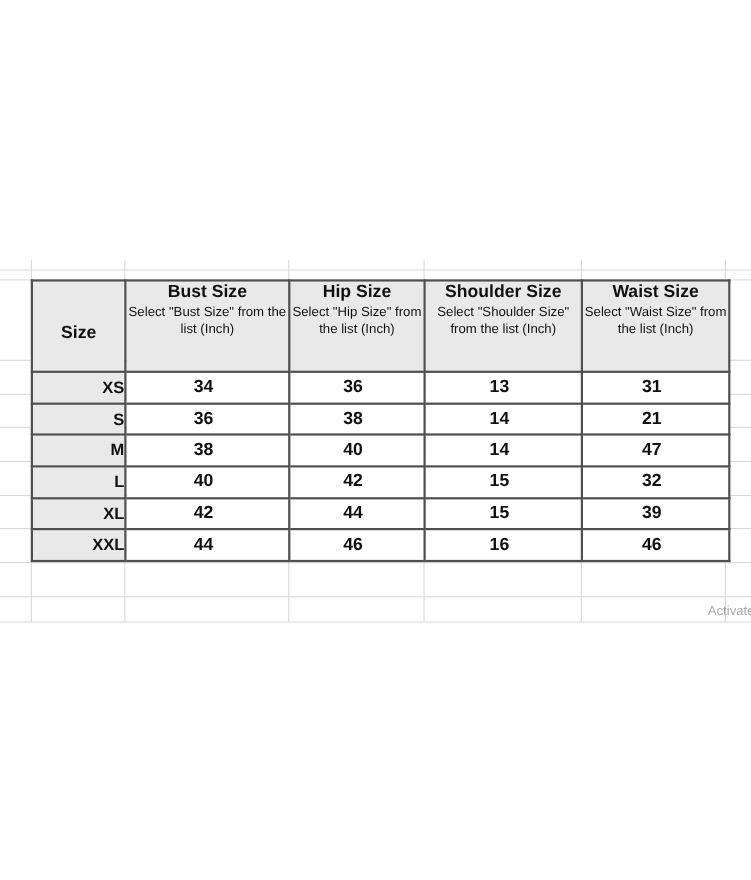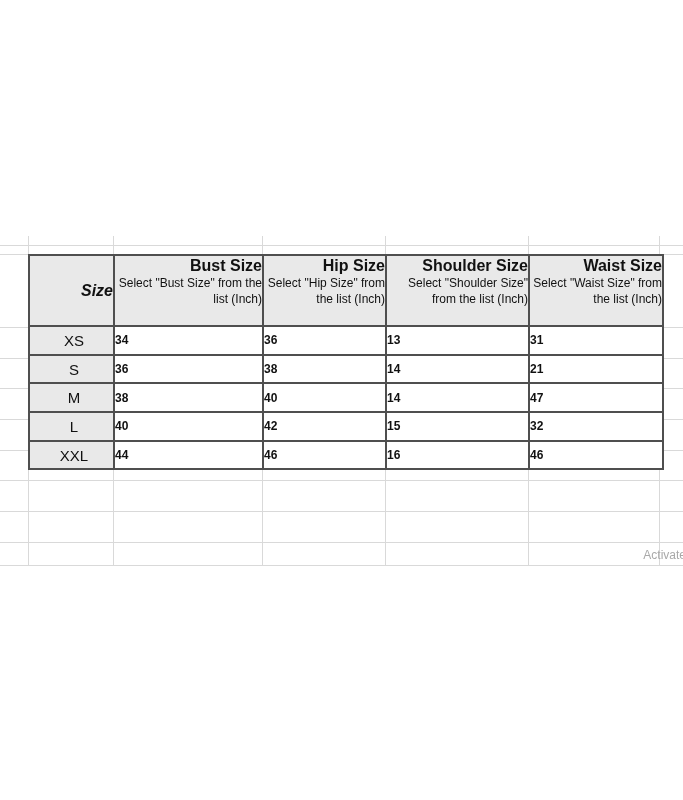--- a/index.html
+++ b/index.html
@@ -50,27 +50,26 @@
     padding:0;
     overflow:hidden;
   }
   table.size-chart{
     border:2px solid var(--border-dark);
   }
   thead th{
     background:var(--header-fill);
     height:69px;
     vertical-align:top;
-    text-align:right;
+    text-align:center;
     padding:5px 5px 2px 5px;
   }
   thead th.size-col{
     vertical-align:middle;
-    padding-top:0;
-    font-style:italic;
+    padding-top:12px;
   }
   .col-title{
     display:block;
     font-size:16px;
     font-weight:bold;
     line-height:1.2;
     color:var(--text);
   }
   .col-subtitle{
     display:block;
@@ -80,30 +79,30 @@
     margin-top:1px;
     color:var(--text);
   }
   tbody td{
     height:26.7px;
     background:var(--cell-fill);
     vertical-align:middle;
   }
   tbody td.size-cell{
     background:var(--header-fill);
-    font-weight:normal;
+    font-weight:bold;
     font-size:15px;
-    text-align:center;
+    text-align:right;
     padding-left:5px;
     margin-left:25px;
   }
   tbody td.num-cell{
     font-weight:bold;
-    font-size:12px;
-    text-align:left;
+    font-size:16px;
+    text-align:center;
     padding-right:7px;
   }
   .watermark{
     position:absolute;
     top:548px;
     right:-3px;
     font-size:12px;
     color:var(--watermark);
     z-index:2;
     white-space:nowrap;
@@ -188,20 +187,27 @@
         <td class="num-cell">47</td>
       </tr>
       <tr>
         <td class="size-cell">L</td>
         <td class="num-cell">40</td>
         <td class="num-cell">42</td>
         <td class="num-cell">15</td>
         <td class="num-cell">32</td>
       </tr>
       <tr>
+        <td class="size-cell">XL</td>
+        <td class="num-cell">42</td>
+        <td class="num-cell">44</td>
+        <td class="num-cell">15</td>
+        <td class="num-cell">39</td>
+      </tr>
+      <tr>
         <td class="size-cell">XXL</td>
         <td class="num-cell">44</td>
         <td class="num-cell">46</td>
         <td class="num-cell">16</td>
         <td class="num-cell">46</td>
       </tr>
     </tbody>
   </table>
 
   <div class="watermark">Activate</div>

